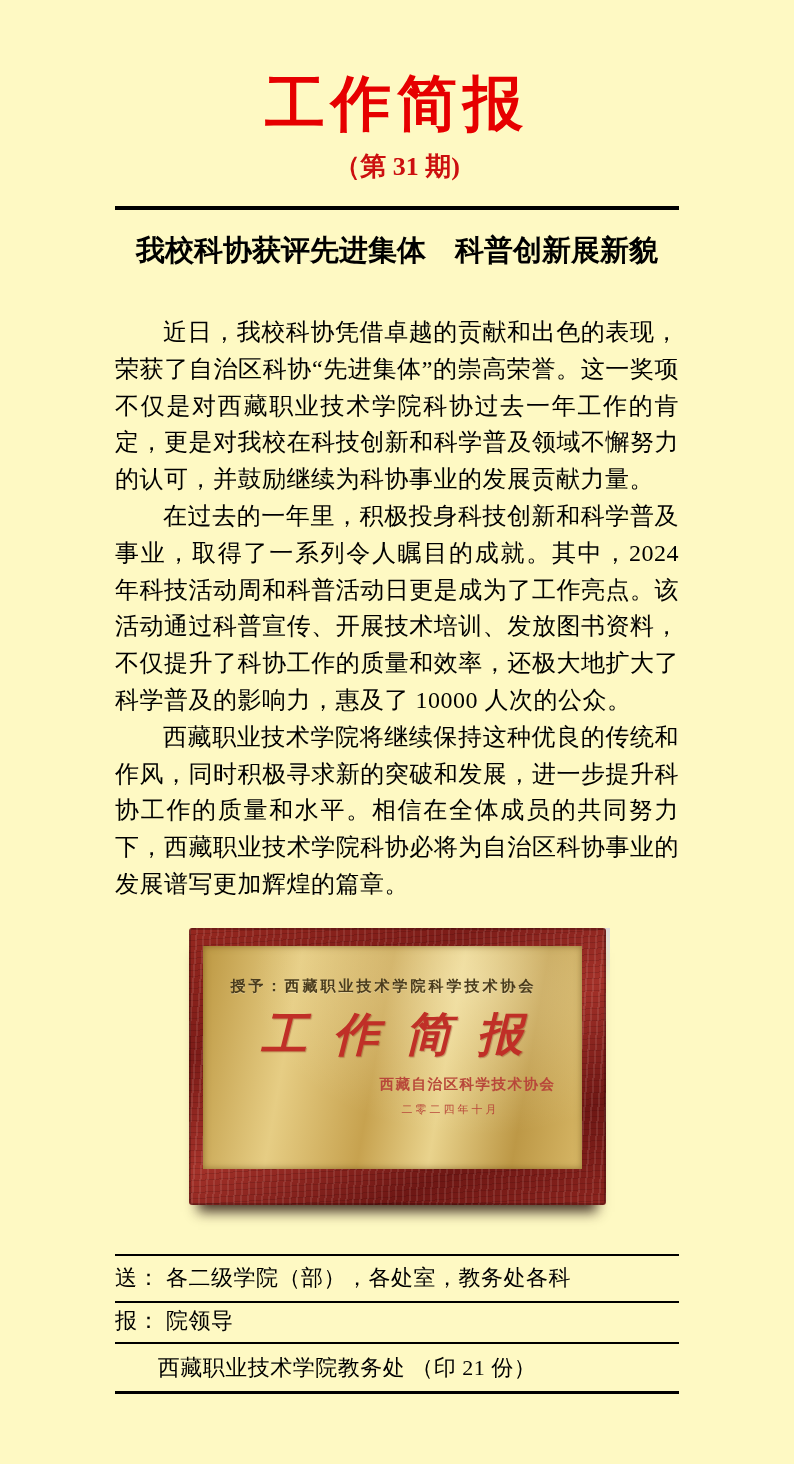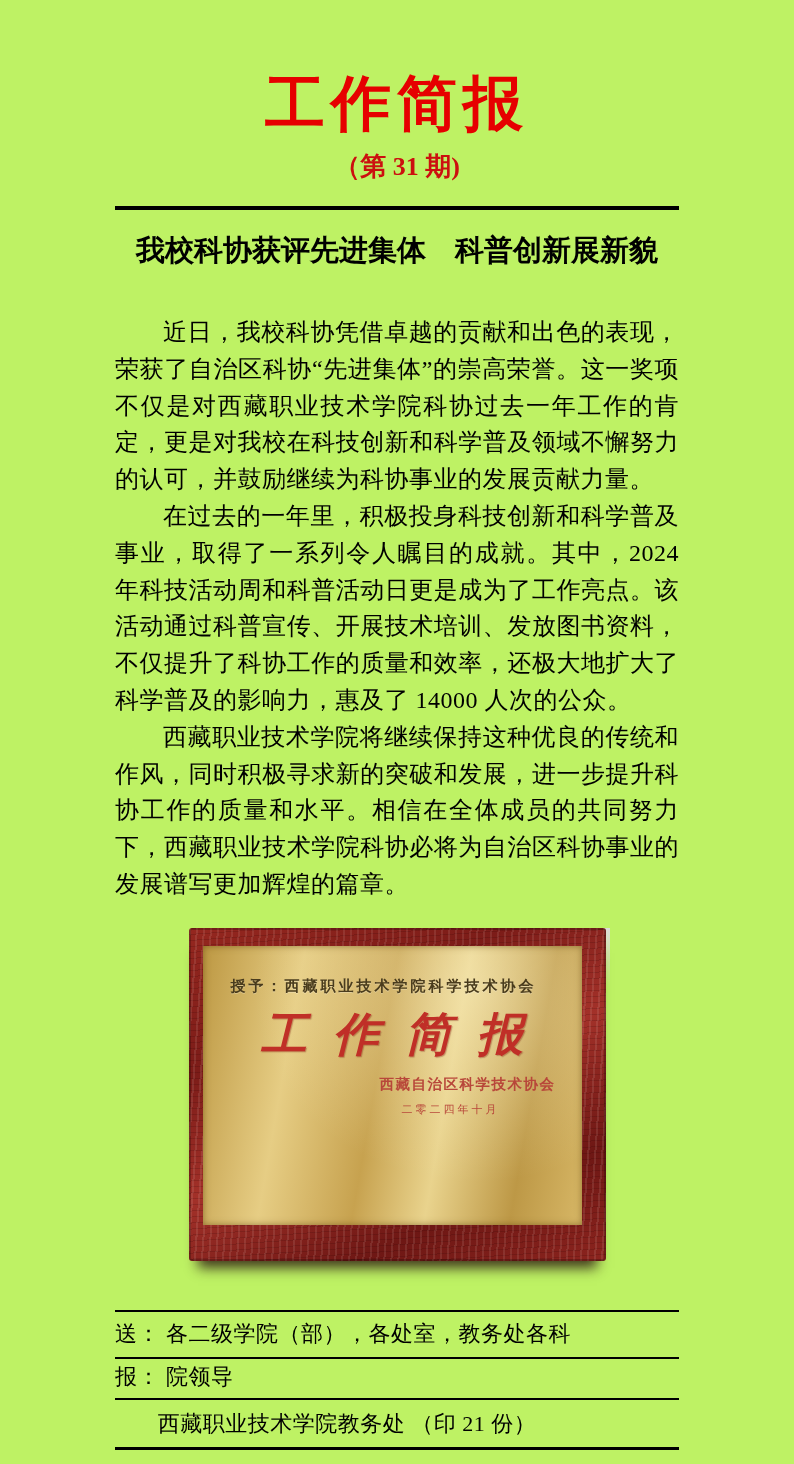--- a/index.html
+++ b/index.html
@@ -1,21 +1,21 @@
 <!DOCTYPE html>
 <html><head>
 <meta charset="utf-8">
 <style>
   html,body{margin:0;padding:0;}
   body{background:#ffffff;}
   .page{
     position:relative;
     width:794px;height:1464px;
     margin:0 auto;
-    background:#bef264;
+    background:#fef9c3;
     overflow:hidden;
     font-family:"Liberation Serif","DejaVu Serif",serif;
     color:#000;
   }
   .content{padding:0 115px;}
 
   
   .masthead-title{
     margin:70px 0 0;
     text-align:center;
@@ -55,21 +55,21 @@
     font-size:24px;line-height:36.8px;
     text-align:justify;
     text-indent:2em;
     letter-spacing:0.5px;
   }
   .body-para.first{margin-top:46px;}
 
   
   .photo{
     position:relative;
-    width:417px;height:333px;
+    width:417px;height:277px;
     margin:25px auto 12px;
   }
   .photo-bg{
     position:absolute;top:0;right:-4px;width:40px;height:60px;
     background:linear-gradient(180deg,#dddcd8,rgba(221,220,216,0));
   }
   .frame{
     position:absolute;inset:0;
     border-radius:3px;
     padding:18px 24px 36px 14px;
@@ -156,21 +156,21 @@
 
 <div class="page">
   <div class="content">
 
     <h1 class="masthead-title" style="color:#e60000;">工作简报</h1>
     <div class="issue-line" style="color:#cc0f0f;">（第 31 期)</div>
     <div class="header-rule"></div>
 
     <h2 class="headline">我校科协获评先进集体　科普创新展新貌</h2>
     <p class="body-para first">近日，我校科协凭借卓越的贡献和出色的表现，荣获了自治区科协“先进集体”的崇高荣誉。这一奖项不仅是对西藏职业技术学院科协过去一年工作的肯定，更是对我校在科技创新和科学普及领域不懈努力的认可，并鼓励继续为科协事业的发展贡献力量。</p>
-    <p class="body-para">在过去的一年里，积极投身科技创新和科学普及事业，取得了一系列令人瞩目的成就。其中，2024 年科技活动周和科普活动日更是成为了工作亮点。该活动通过科普宣传、开展技术培训、发放图书资料，不仅提升了科协工作的质量和效率，还极大地扩大了科学普及的影响力，惠及了 14000 人次的公众。</p>
+    <p class="body-para">在过去的一年里，积极投身科技创新和科学普及事业，取得了一系列令人瞩目的成就。其中，2024 年科技活动周和科普活动日更是成为了工作亮点。该活动通过科普宣传、开展技术培训、发放图书资料，不仅提升了科协工作的质量和效率，还极大地扩大了科学普及的影响力，惠及了 10000 人次的公众。</p>
     <p class="body-para">西藏职业技术学院将继续保持这种优良的传统和作风，同时积极寻求新的突破和发展，进一步提升科协工作的质量和水平。相信在全体成员的共同努力下，西藏职业技术学院科协必将为自治区科协事业的发展谱写更加辉煌的篇章。</p>
 
     <div class="photo">
       <div class="photo-bg"></div>
       <div class="frame">
         <div class="plate">
           <div class="plate-line1">授予：西藏职业技术学院科学技术协会</div>
           <div class="plate-award">工作简报</div>
           <div class="plate-issuer">西藏自治区科学技术协会</div>
           <div class="plate-date">二零二四年十月</div>

